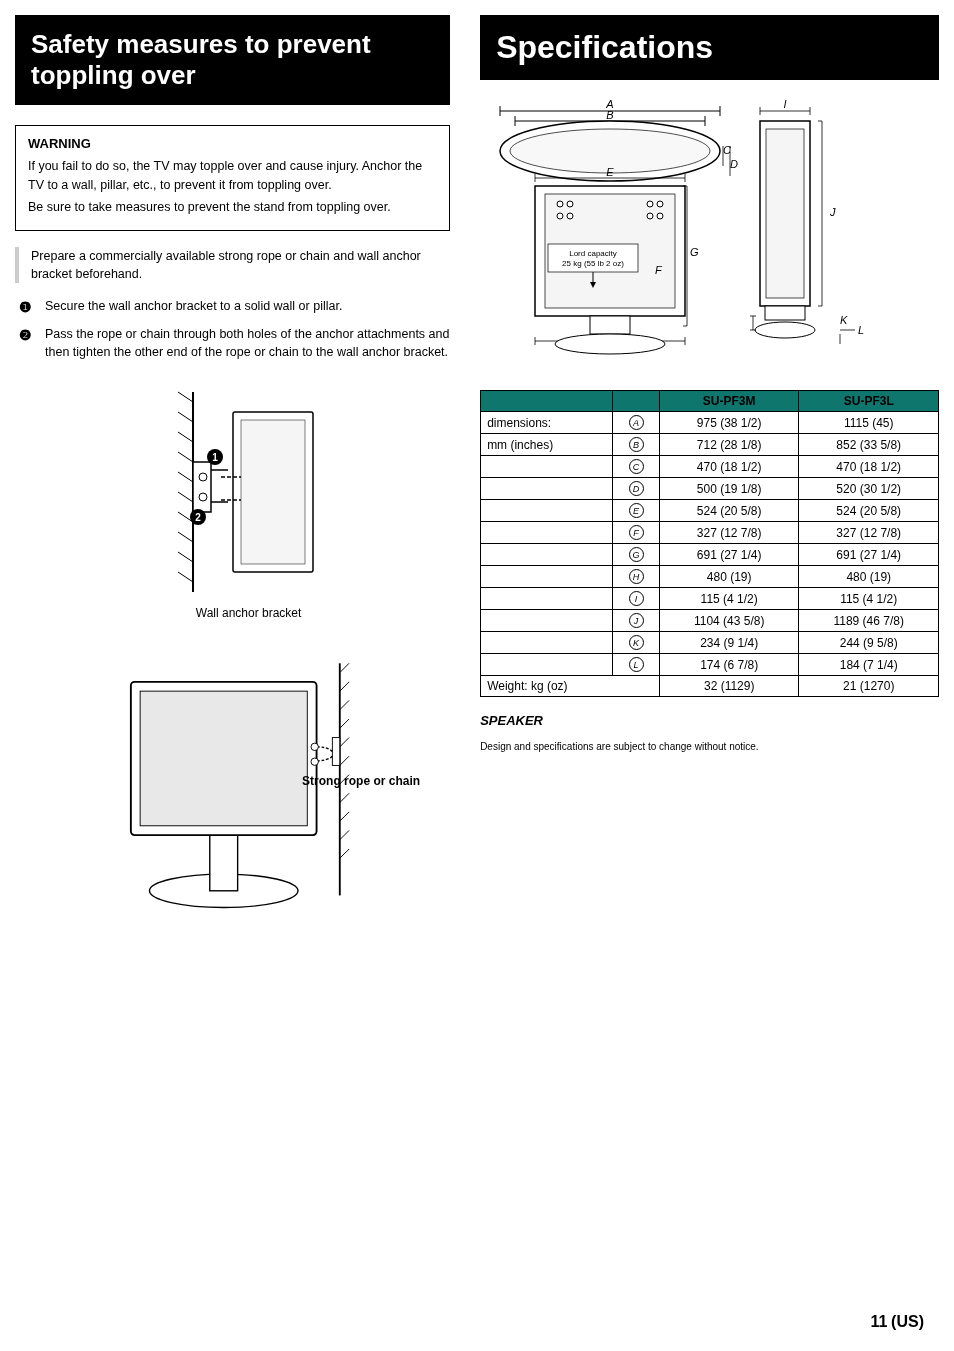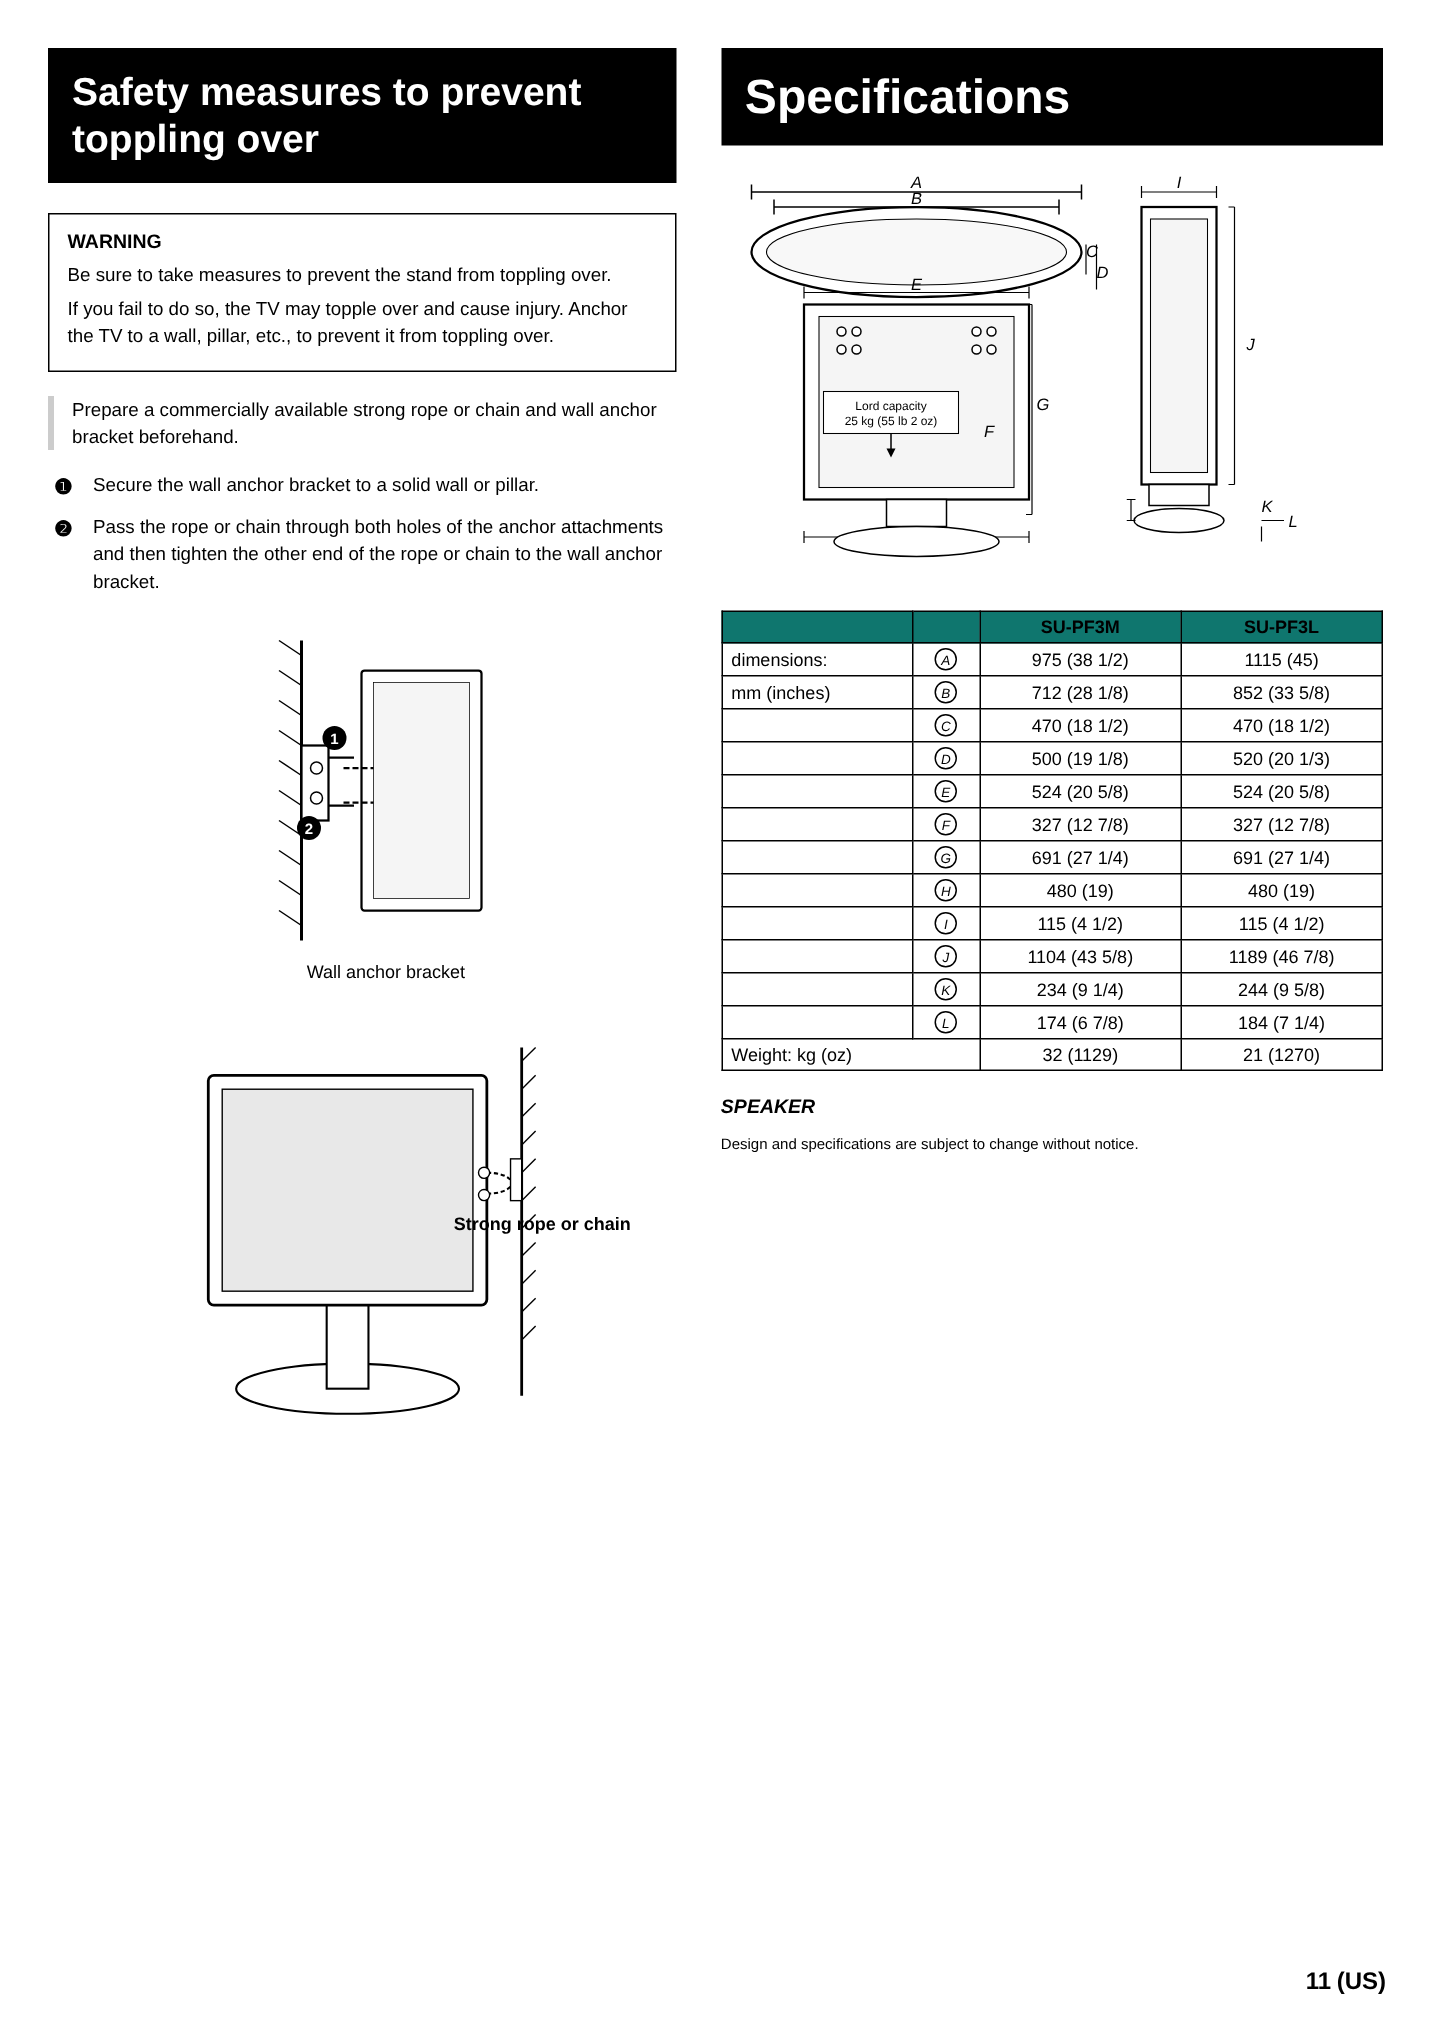--- a/index.html
+++ b/index.html
@@ -9,21 +9,21 @@
       background: #fff;
       font-family: Arial, Helvetica, sans-serif;
       font-size: 13px;
       color: #000;
       position: relative;
     }
     .page {
       display: flex;
       width: 954px;
       min-height: 1351px;
-      padding: 32px;
+      padding: 15px;
       gap: 0;
     }
     .left-column {
       width: 460px;
       padding-right: 20px;
     }
     .right-column {
       width: 474px;
       padding-left: 10px;
     }
@@ -196,22 +196,22 @@
 <div class="page">
 
   <div class="left-column">
 
     <div class="safety-title-box">
       <h1>Safety measures to prevent toppling over</h1>
     </div>
 
     <div class="warning-box">
       <div class="warning-title">WARNING</div>
+      <p>If you fail to do so, the TV may topple over and cause injury. Anchor the TV to a wall, pillar, etc., to prevent it from toppling over.</p>
       <p>Be sure to take measures to prevent the stand from toppling over.</p>
-      <p>If you fail to do so, the TV may topple over and cause injury. Anchor the TV to a wall, pillar, etc., to prevent it from toppling over.</p>
     </div>
 
     <div class="left-accent">
       <p>Prepare a commercially available strong rope or chain and wall anchor bracket beforehand.</p>
     </div>
 
     <div class="steps">
       <div class="step">
         <span class="step-num">❶</span>
         <span>Secure the wall anchor bracket to a solid wall or pillar.</span>
@@ -423,21 +423,21 @@
           <tr>
             <td class="dim-label"></td>
             <td><span style="border:1px solid #000;border-radius:50%;display:inline-block;width:15px;height:15px;text-align:center;line-height:14px;font-size:9px;font-style:italic;">C</span></td>
             <td>470 (18 1/2)</td>
             <td>470 (18 1/2)</td>
           </tr>
           <tr>
             <td class="dim-label"></td>
             <td><span style="border:1px solid #000;border-radius:50%;display:inline-block;width:15px;height:15px;text-align:center;line-height:14px;font-size:9px;font-style:italic;">D</span></td>
             <td>500 (19 1/8)</td>
-            <td>520 (20 1/3)</td>
+            <td>520 (30 1/2)</td>
           </tr>
           <tr>
             <td class="dim-label"></td>
             <td><span style="border:1px solid #000;border-radius:50%;display:inline-block;width:15px;height:15px;text-align:center;line-height:14px;font-size:9px;font-style:italic;">E</span></td>
             <td>524 (20 5/8)</td>
             <td>524 (20 5/8)</td>
           </tr>
           <tr>
             <td class="dim-label"></td>
             <td><span style="border:1px solid #000;border-radius:50%;display:inline-block;width:15px;height:15px;text-align:center;line-height:14px;font-size:9px;font-style:italic;">F</span></td>

